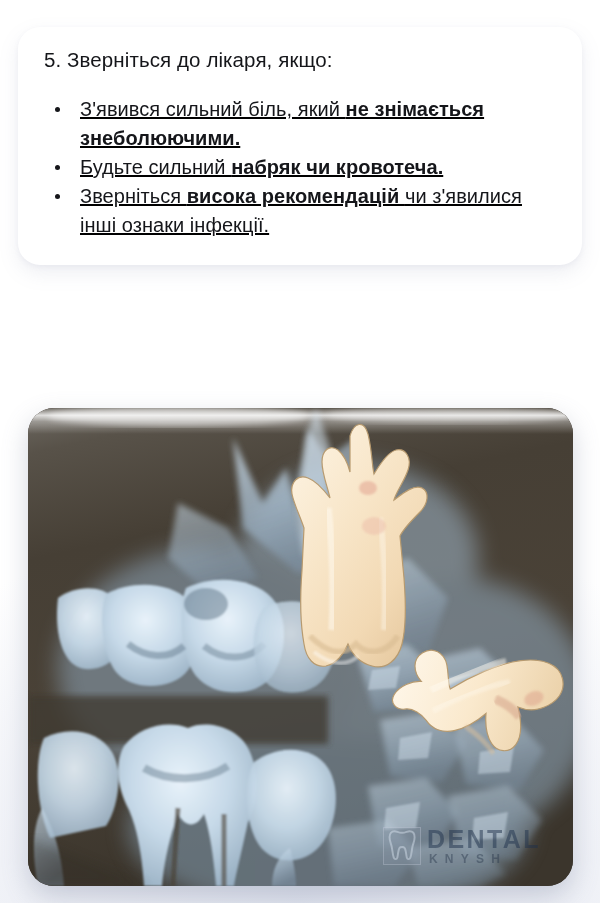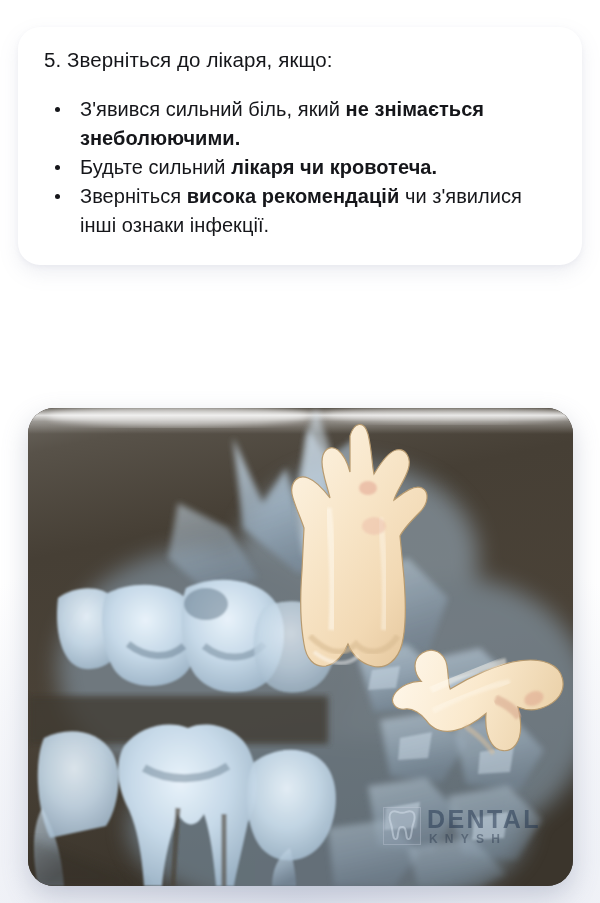--- a/index.html
+++ b/index.html
@@ -45,20 +45,21 @@
     line-height: 26px;
     color: #15161a;
     font-weight: 400;
     letter-spacing: 0.1px;
     margin: 0 0 6px 0;
   }
   .bullet-list {
     list-style: none;
     margin: 22px 0 0 0;
     padding: 0;
+    text-decoration: underline;
   }
   .bullet-item {
     position: relative;
     padding-left: 36px;
     font-size: 20px;
     line-height: 29px;
     color: #15161a;
     font-weight: 400;
     letter-spacing: 0.05px;
     margin-bottom: 0px;
@@ -163,21 +164,21 @@
 
     <ul class="bullet-list">
 
       <li class="bullet-item">
         <span class="bullet-dot"></span>
         <span>З'явився сильний біль, який </span><span class="strong">не знімається знеболюючими.</span><span></span>
       </li>
 
       <li class="bullet-item">
         <span class="bullet-dot"></span>
-        <span>Будьте сильний </span><span class="strong">лікаря чи кровотеча.</span><span></span>
+        <span>Будьте сильний </span><span class="strong">набряк чи кровотеча.</span><span></span>
       </li>
 
       <li class="bullet-item">
         <span class="bullet-dot"></span>
         <span>Зверніться </span><span class="strong">висока рекомендацій </span><span>чи з'явилися інші ознаки інфекції.</span>
       </li>
 
     </ul>
   </div>
 
@@ -347,21 +348,21 @@
 
         <path d="M96 70 C104 78 110 88 112 96" stroke="#d8a98f" stroke-width="9" fill="none" opacity="0.6" filter="url(#tiny)"></path>
         <ellipse cx="132" cy="84" rx="10" ry="7" fill="#e0ab92" opacity="0.6" filter="url(#tiny)"></ellipse>
         <path d="M58 84 C66 96 72 110 74 120" stroke="#ddc09a" stroke-width="5" fill="none" opacity="0.5" filter="url(#tiny)"></path>
       </g>
 
       <rect x="0" y="0" width="545" height="478" fill="none"></rect>
       <path d="M0 430 L120 478 L0 478 Z" fill="#2e2a23" opacity="0.30" filter="url(#softer)"></path>
     </svg>
 
-    <div class="watermark" style="position:absolute; left:313px; top:392px;padding-left:42px;">
+    <div class="watermark" style="position:absolute; left:313px; top:412px;padding-left:42px;">
       <div class="wm-badge">
         <svg viewBox="0 0 24 24" width="24" height="24">
           <path d="M12 3.2c2.6 0 3.3-1.1 5.1-1.1 2 0 3.3 1.6 3.3 4 0 2.5-.9 4-1.4 6.2-.5 2.2-.6 5.4-1.4 7.4-.5 1.3-2 1.5-2.4 0-.5-1.8-.5-5.3-1.5-6.5-.6-.7-2.6-.7-3.3 0-1 1.2-1 4.7-1.5 6.5-.4 1.5-1.9 1.3-2.4 0-.8-2-.9-5.2-1.4-7.4C4.6 10.1 3.7 8.6 3.7 6.1c0-2.4 1.3-4 3.3-4C8.7 2.1 9.4 3.2 12 3.2z" fill="none" stroke="#cfdbe8" stroke-width="1.3" opacity="0.85"></path>
         </svg>
       </div>
       <div class="wm-text">
         <div class="wm-dental">DENTAL</div>
         <div class="wm-knysh">KNYSH</div>
       </div>
     </div>

